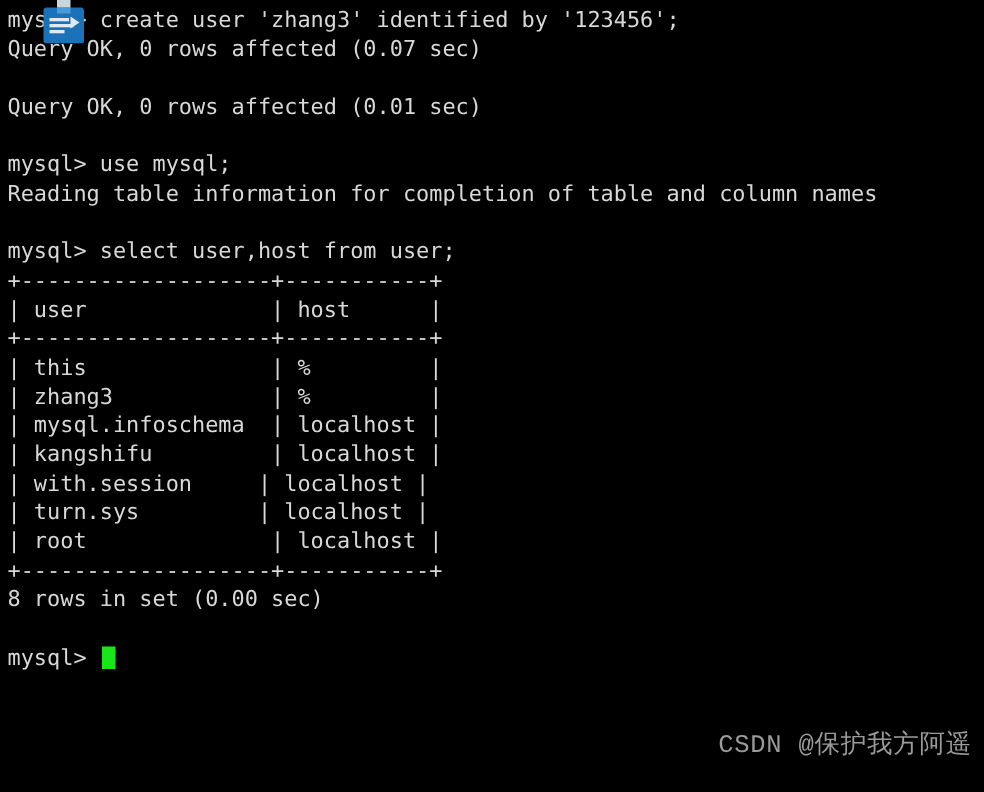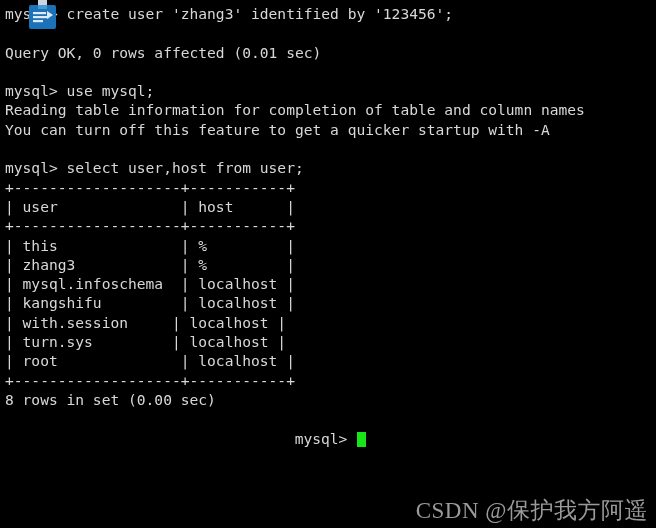--- a/index.html
+++ b/index.html
@@ -31,63 +31,62 @@
     white-space: pre;
     letter-spacing: 0px;
     margin: 0;
     padding: 0;
   }
   .line.blank {
     color: transparent;
   }
   .cursor-line {
     position: relative;
-    text-align: center;
   }
   .cursor {
     display: inline-block;
     width: 9.1px;
     height: 15px;
     background: #19e619;
     vertical-align: -3px;
     margin-left: 1px;
   }
   #app-icon {
     position: absolute;
     left: 28px;
     top: 0px;
     width: 30px;
     height: 29px;
     pointer-events: none;
   }
   #watermark {
     position: absolute;
     right: 8px;
-    bottom: 7px;
+    bottom: 20px;
     color: #9a9a9a;
-    font-family: Liberation Serif, serif;
-    font-size: 23px;
+    font-family: Liberation Mono, monospace;
+    font-size: 17px;
     line-height: 20px;
     white-space: nowrap;
     letter-spacing: 0.5px;
   }
 </style>
 </head>
 <body>
 
 <div id="terminal">
 
   <div id="lines-container">
       <div class="line">mysql&gt; create user 'zhang3' identified by '123456';</div>
+      <div class="line">Query OK, 0 rows affected (0.07 sec)</div>
       <div class="line blank"></div>
       <div class="line">Query OK, 0 rows affected (0.01 sec)</div>
       <div class="line blank"></div>
       <div class="line">mysql&gt; use mysql;</div>
       <div class="line">Reading table information for completion of table and column names</div>
-      <div class="line">You can turn off this feature to get a quicker startup with -A</div>
       <div class="line blank"></div>
       <div class="line">mysql&gt; select user,host from user;</div>
       <div class="line">+-------------------+-----------+</div>
       <div class="line">| user              | host      |</div>
       <div class="line">+-------------------+-----------+</div>
       <div class="line">| this              | %         |</div>
       <div class="line">| zhang3            | %         |</div>
       <div class="line">| mysql.infoschema  | localhost |</div>
       <div class="line">| kangshifu         | localhost |</div>
       <div class="line">| with.session     | localhost |</div>

